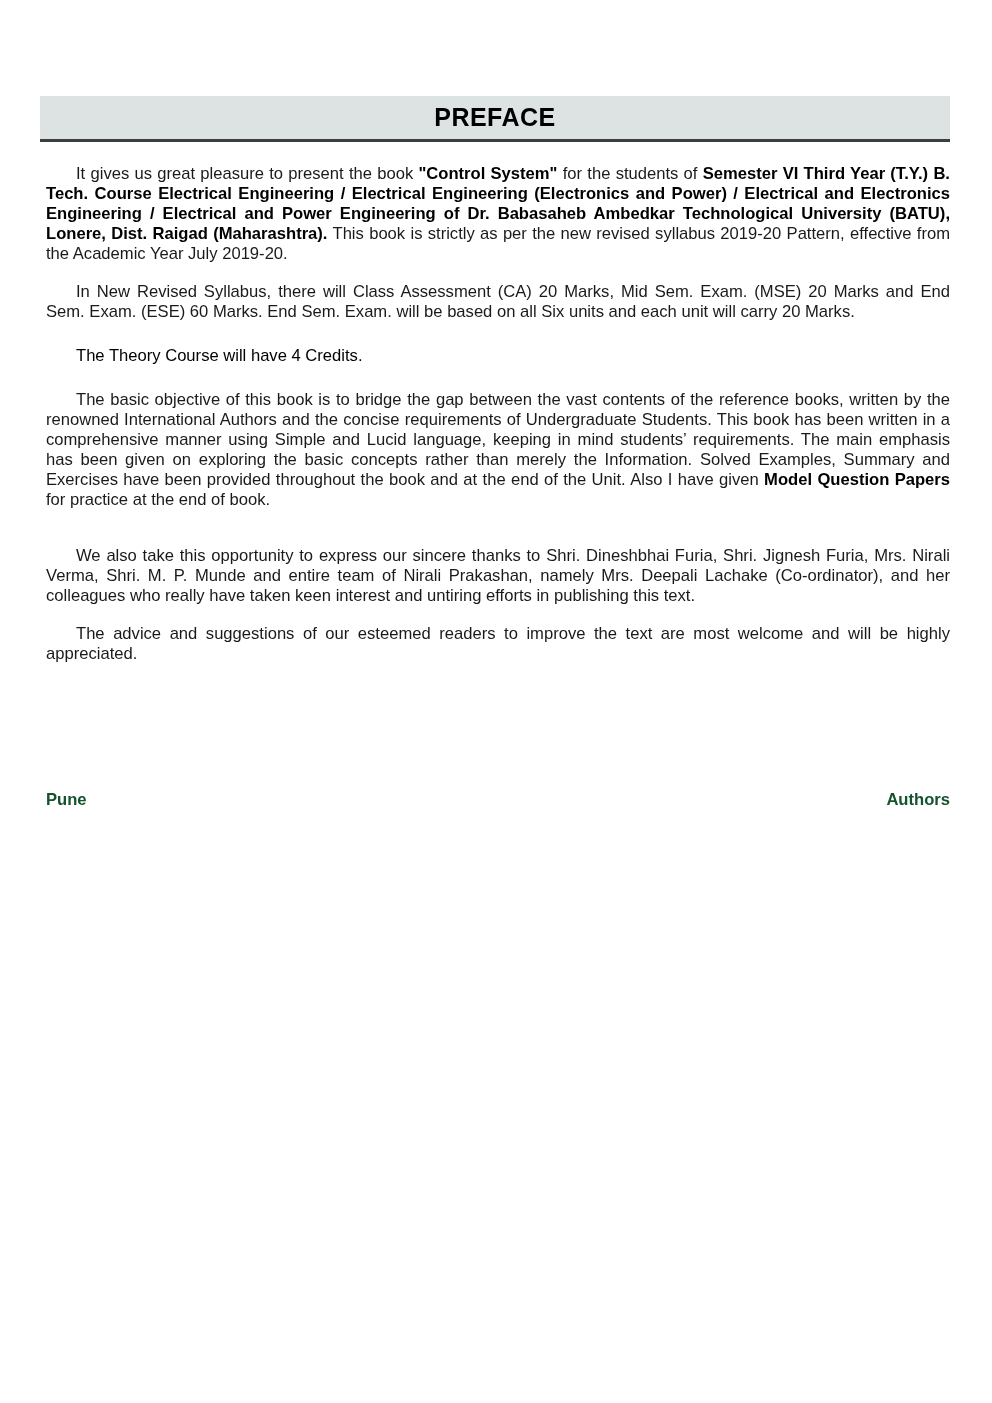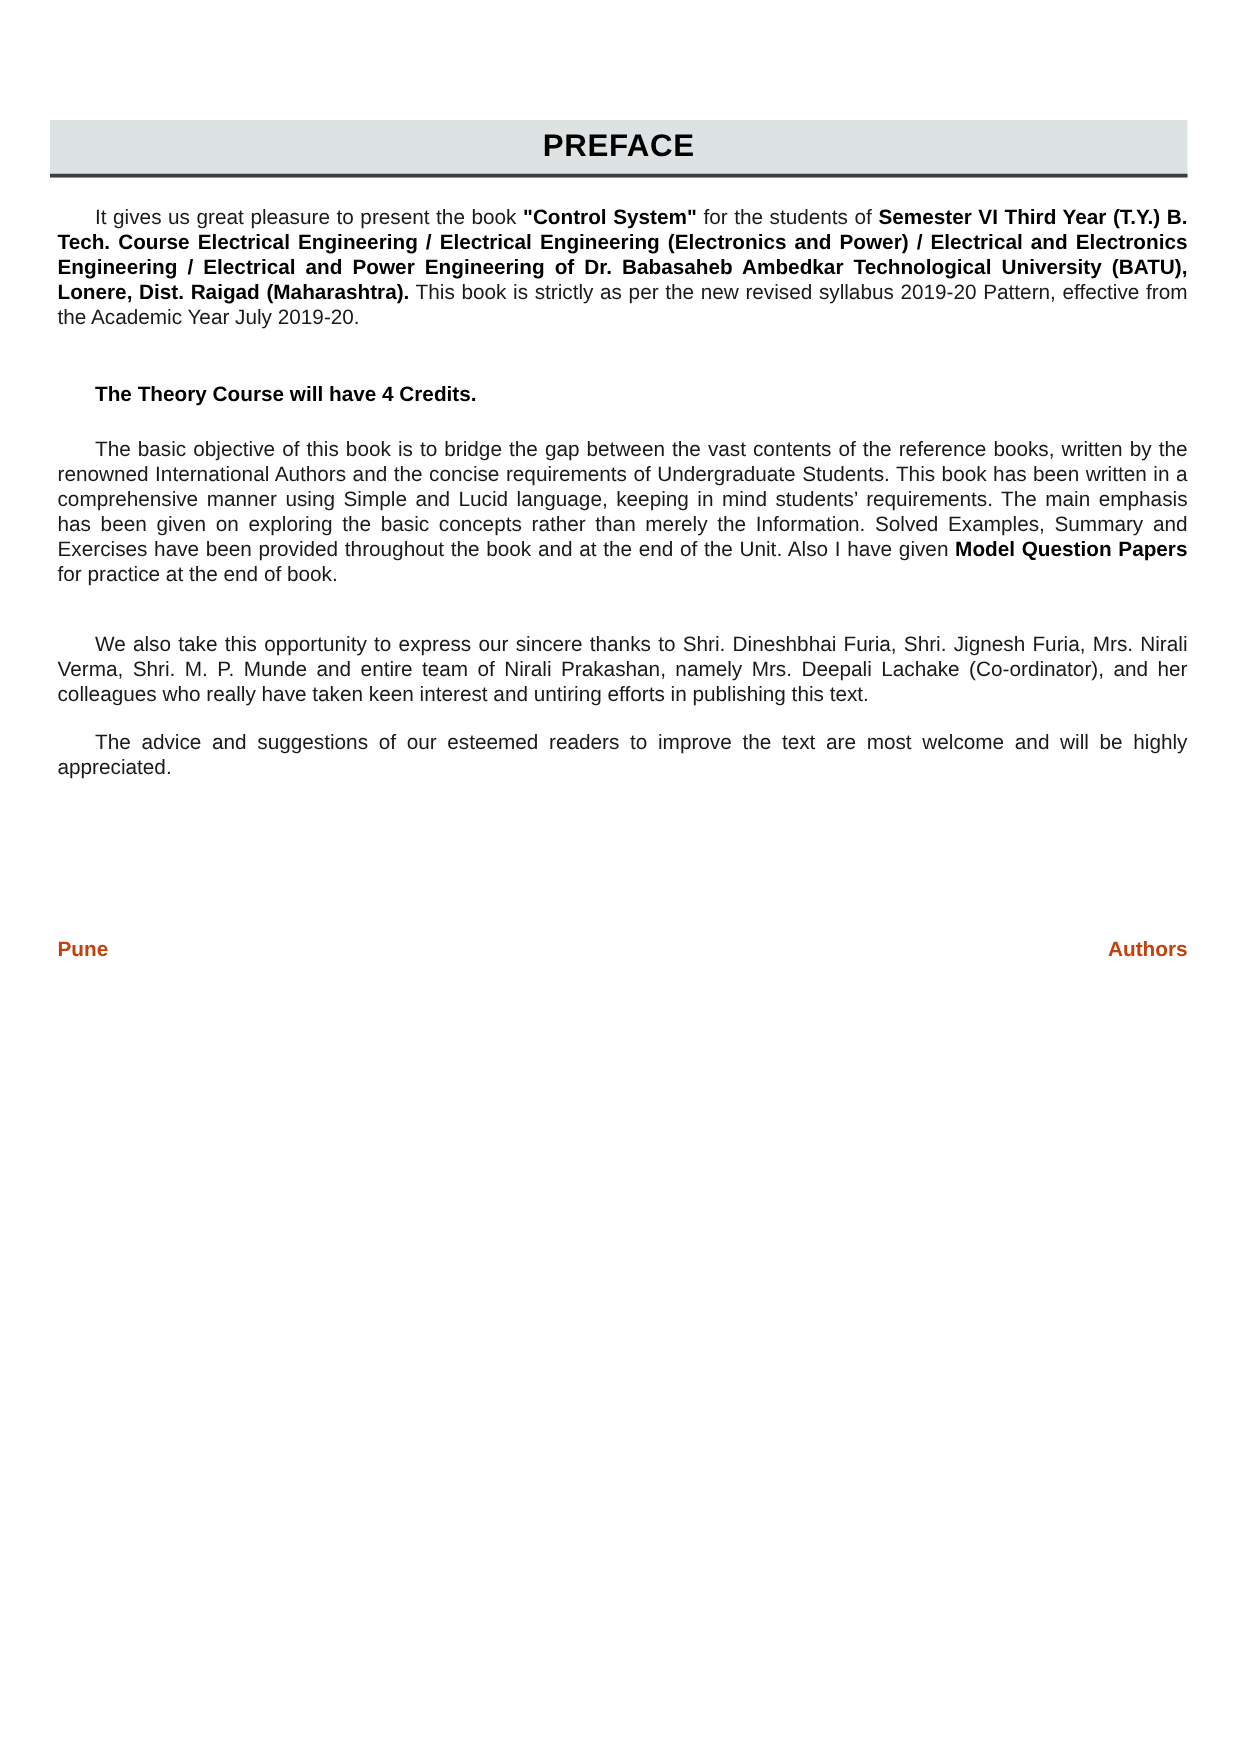--- a/index.html
+++ b/index.html
@@ -63,34 +63,34 @@
   .para b, .para strong {
     font-weight: bold;
     color: #000;
   }
   .gap-after-banner { height: 22px; }
   .gap { height: 18px; }
 
   .credits-line {
     font-size: 16.6px;
     line-height: 31.5px;
-    font-weight: bold;
+    font-weight: normal;
     text-indent: 30px;
     margin: 0;
     color: #000;
   }
 
   
   .sign-row {
     display: flex;
     justify-content: space-between;
     align-items: baseline;
     font-size: 16.6px;
     font-weight: bold;
-    color: #c2410c;
+    color: #14532d;
     margin-top: 126px;
     width: 904px;
   }
   .sign-left { text-align: left; }
   .sign-right { text-align: left; }
 </style>
 </head>
 <body>
 
 <div class="page">
@@ -99,20 +99,21 @@
     <div class="banner">
       <div class="banner-title">PREFACE</div>
     </div>
 
     <div class="gap-after-banner"></div>
 
     <p class="para first-indent"><span>It gives us great pleasure to present the book </span><b>"Control System"</b><span> for the students of </span><b>Semester VI Third Year (T.Y.) B. Tech. Course Electrical Engineering / Electrical Engineering (Electronics and Power) / Electrical and Electronics Engineering / Electrical and Power Engineering of Dr. Babasaheb Ambedkar Technological University (BATU), Lonere, Dist. Raigad (Maharashtra).</b><span> This book is strictly as per the new revised syllabus 2019-20 Pattern, effective from the Academic Year July 2019-20.</span></p>
 
     <div class="gap"></div>
 
+    <p class="para first-indent">In New Revised Syllabus, there will Class Assessment (CA) 20 Marks, Mid Sem. Exam. (MSE) 20 Marks and End Sem. Exam. (ESE) 60 Marks. End Sem. Exam. will be based on all Six units and each unit will carry 20 Marks.</p>
 
     <div class="gap"></div>
 
     <p class="credits-line">The Theory Course will have 4 Credits.</p>
 
     <div class="gap"></div>
 
     <p class="para first-indent"><span>The basic objective of this book is to bridge the gap between the vast contents of the reference books, written by the renowned International Authors and the concise requirements of Undergraduate Students. This book has been written in a comprehensive manner using Simple and Lucid language, keeping in mind students’ requirements. The main emphasis has been given on exploring the basic concepts rather than merely the Information. Solved Examples, Summary and Exercises have been provided throughout the book and at the end of the Unit. Also I have given </span><b>Model Question Papers</b><span> for practice at the end of book.</span></p>
 
     <div class="gap"></div>

